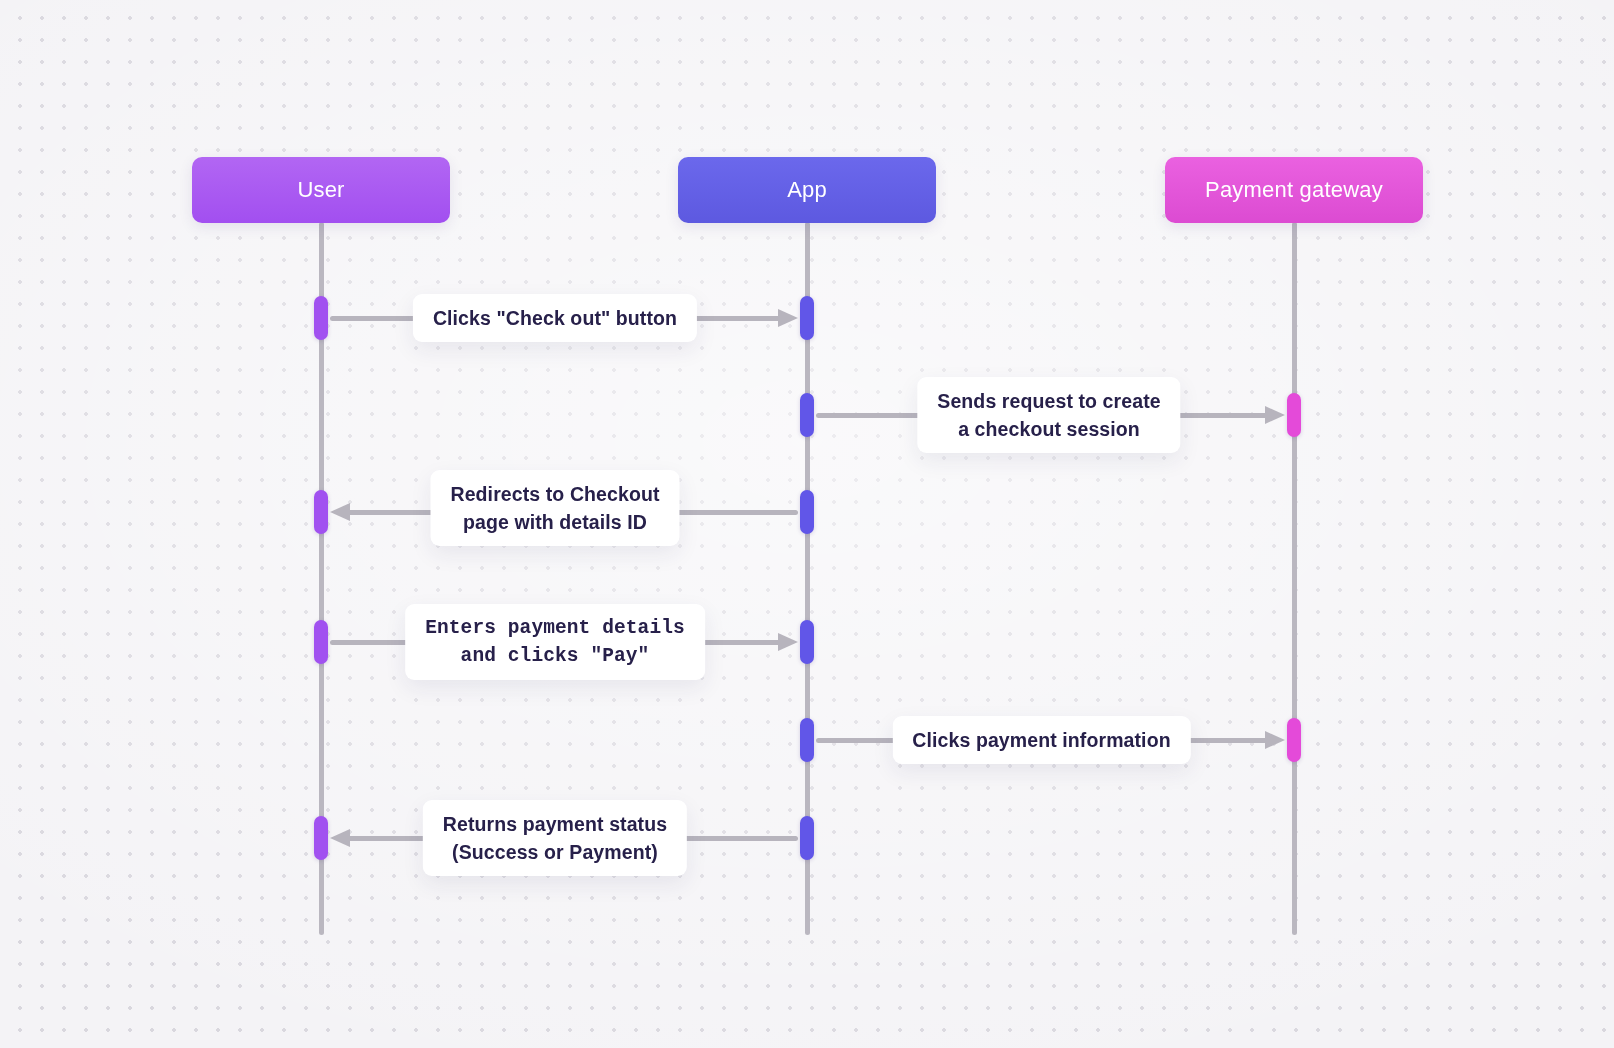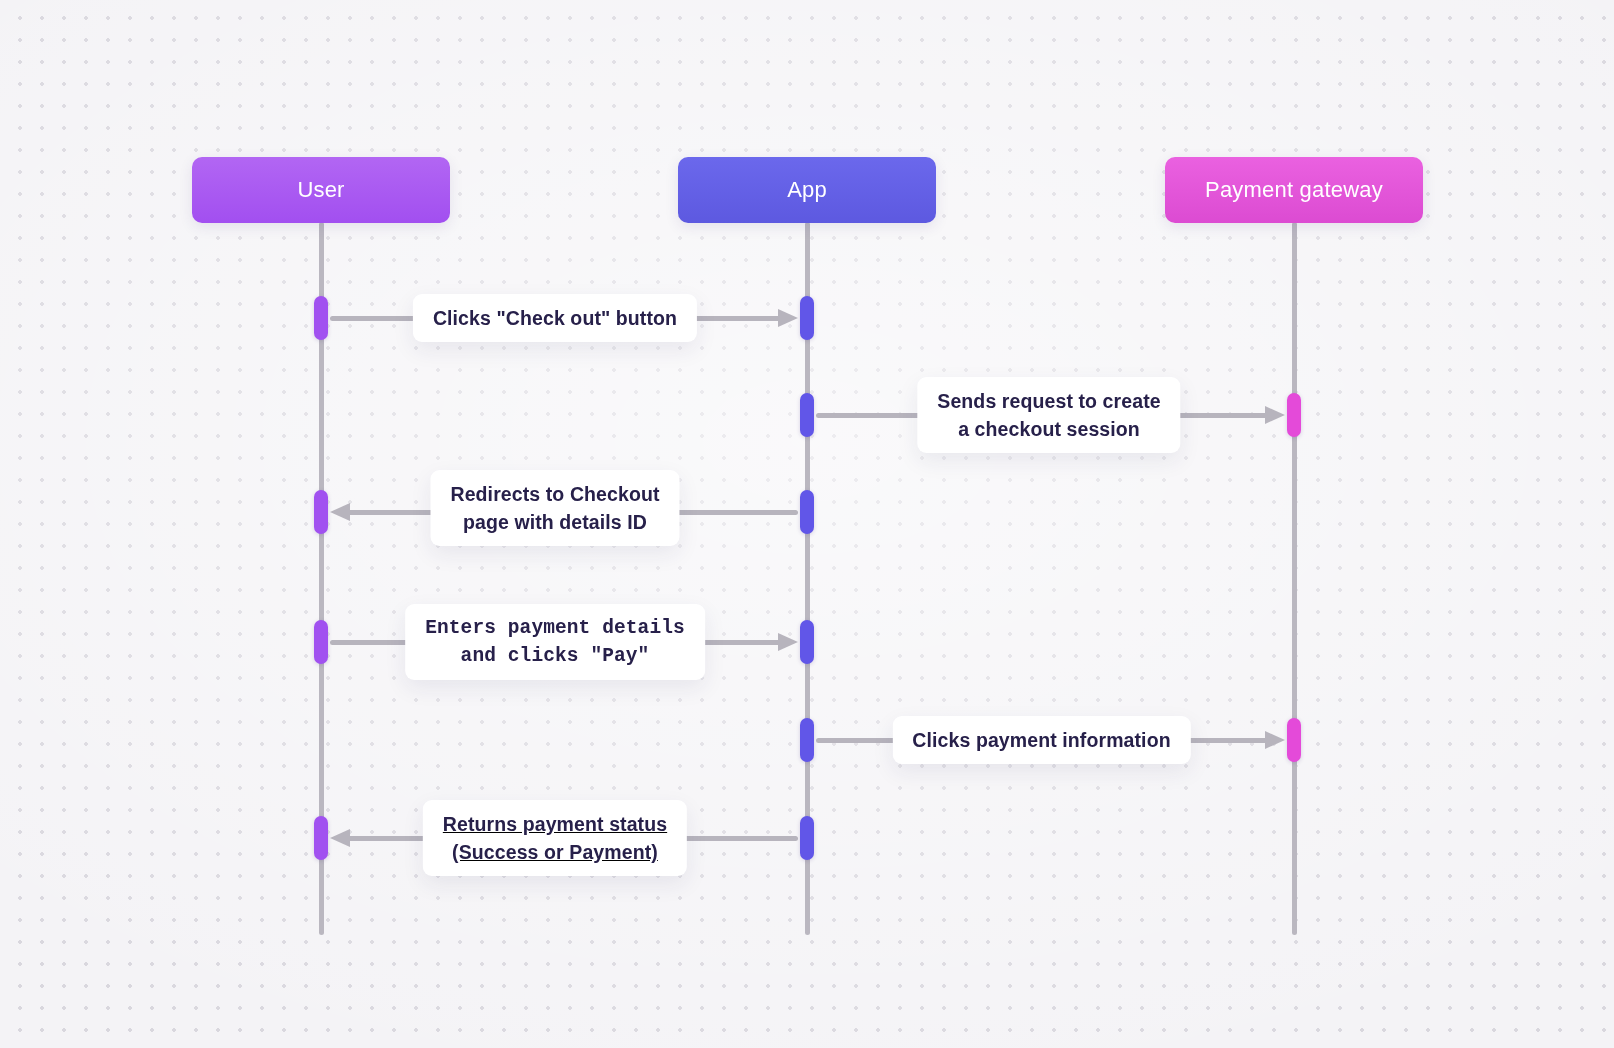--- a/index.html
+++ b/index.html
@@ -133,18 +133,18 @@
       <div class="activation" style="left: 1287px; top: 718px; background: rgb(228, 74, 217);"></div>
       <div class="arrow-line" style="left: 816px; width: 455px; top: 737.5px;"></div>
       <div class="arrow-head right" style="left: 1265px; top: 731px;"></div>
       <div class="msg-label" style="left: 1041.5px; top: 740px;">
         <span class="msg-line">Clicks payment information</span>
       </div>
       <div class="activation" style="left: 800px; top: 816px; background: rgb(97, 86, 232);"></div>
       <div class="activation" style="left: 314px; top: 816px; background: rgb(161, 81, 240);"></div>
       <div class="arrow-line" style="left: 344px; width: 454px; top: 835.5px;"></div>
       <div class="arrow-head left" style="left: 330px; top: 829px;"></div>
-      <div class="msg-label" style="left: 555px; top: 838px; text-decoration: underline;">
+      <div class="msg-label" style="left: 555px; top: 838px;">
         <span class="msg-line">Returns payment status</span>
         <span class="msg-line">(Success or Payment)</span>
       </div>
     </div>
 </div>
 
 </body></html>

